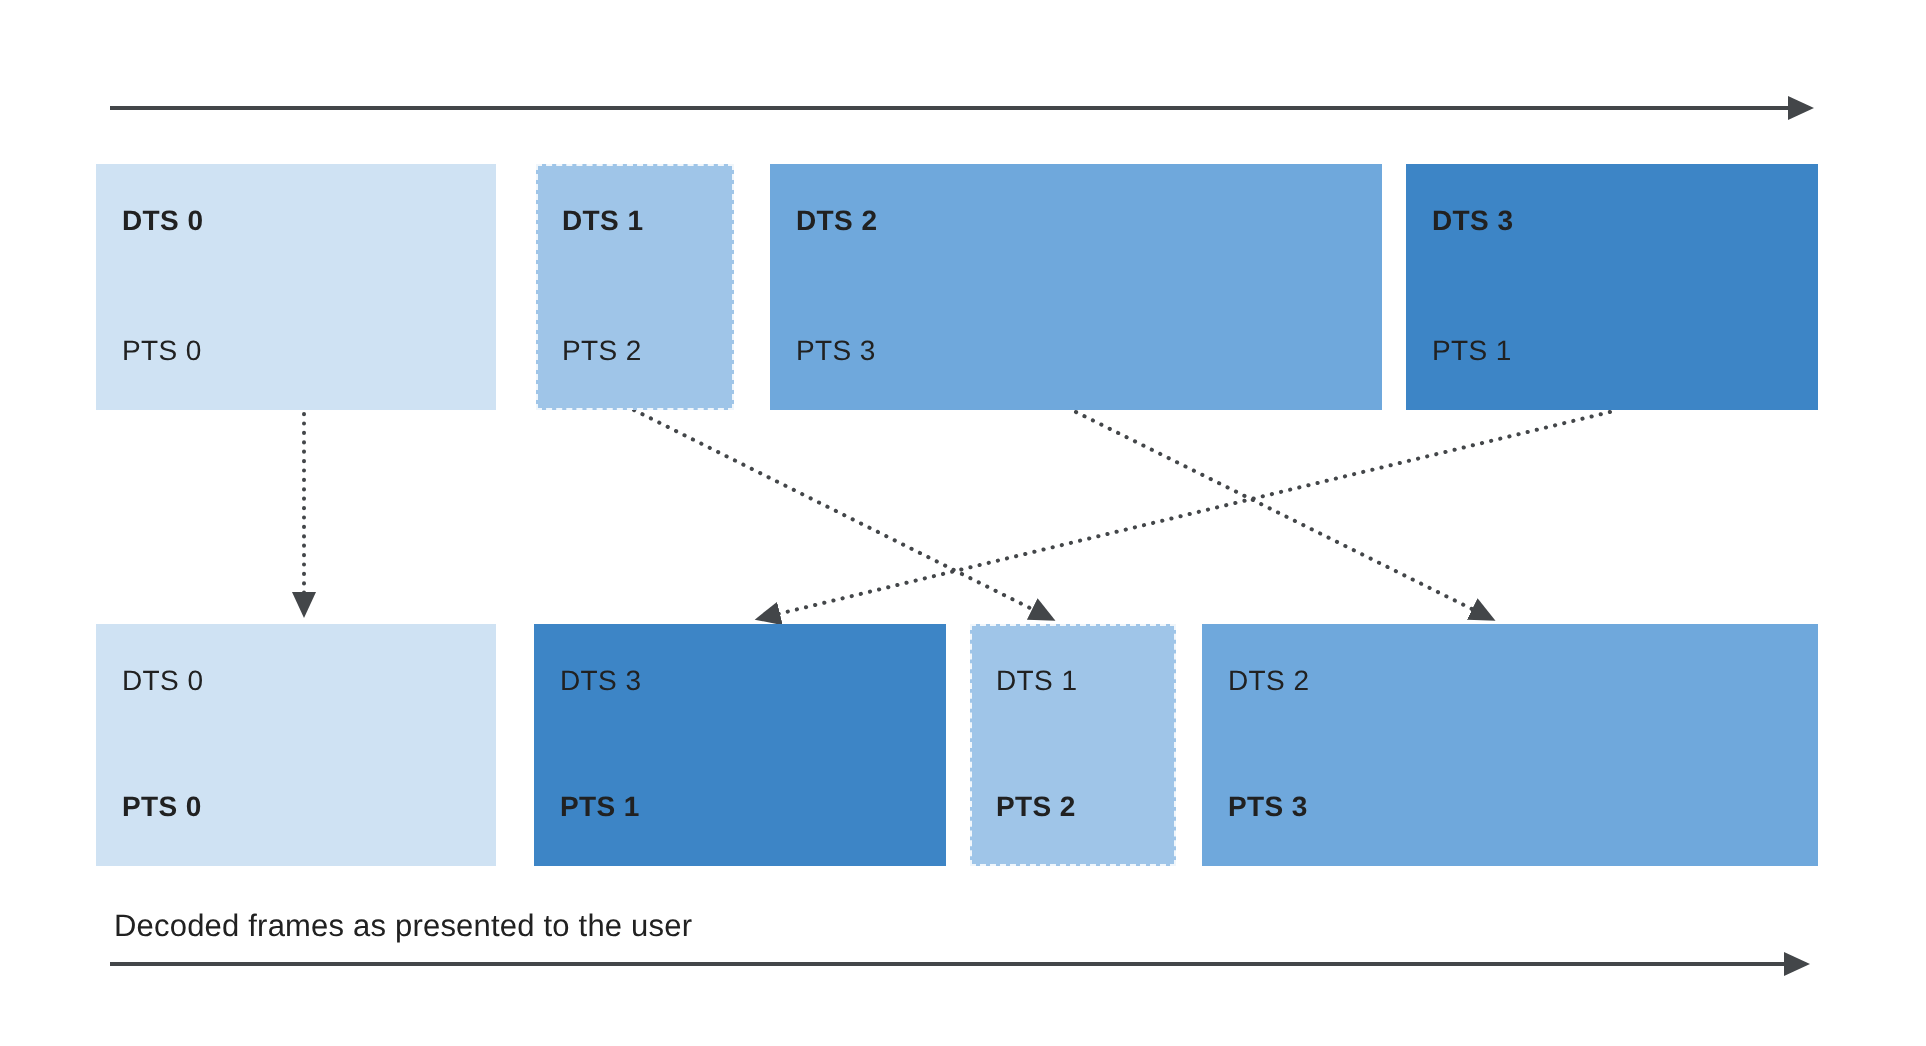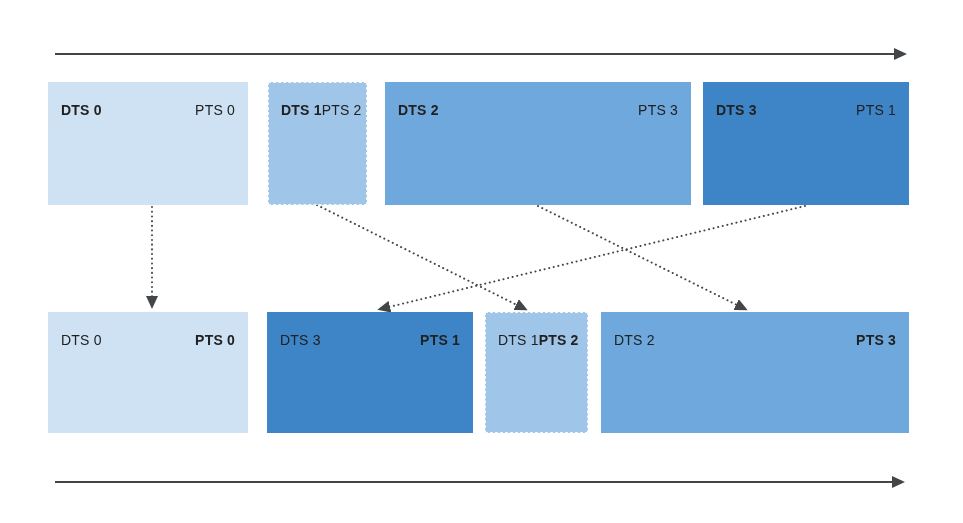--- a/index.html
+++ b/index.html
@@ -25,20 +25,21 @@
     color: var(--text, #212121);
     letter-spacing: 0.1px;
     white-space: nowrap;
   }
   .axis-label.top { top: 30px; }
   .axis-label.bottom { top: 456px; }
   .frame-box {
     position: absolute;
     box-sizing: border-box;
     display: flex;
+    flex-direction: column;
     justify-content: space-between;
     padding: 19px 12px 21px 12px;
     border: 1px solid transparent;
     font-size: 14px;
     color: var(--text, #212121);
   }
   .frame-box.dashed { border: 1px dashed rgba(255,255,255,0.85); }
   .frame-box .ts { white-space: nowrap; letter-spacing: 0.2px; }
   .row-top .dts { font-weight: 700; }
   .row-top .pts { font-weight: 400; }
@@ -62,20 +63,21 @@
     <line x1="55" y1="54" x2="895" y2="54" stroke="var(--arrow, #434649)" stroke-width="2" marker-end="url(#ah)"></line>
 
     <line x1="55" y1="482" x2="893" y2="482" stroke="var(--arrow, #434649)" stroke-width="2" marker-end="url(#ah)"></line>
 
     <line x1="152" y1="207" x2="152" y2="297" stroke="var(--arrow, #434649)" stroke-width="2" stroke-linecap="round" stroke-dasharray="0.1 4.6" marker-end="url(#ah)"></line>
     <line x1="317" y1="205" x2="517" y2="305" stroke="var(--arrow, #434649)" stroke-width="2" stroke-linecap="round" stroke-dasharray="0.1 4.6" marker-end="url(#ah)"></line>
     <line x1="538" y1="206" x2="737" y2="305" stroke="var(--arrow, #434649)" stroke-width="2" stroke-linecap="round" stroke-dasharray="0.1 4.6" marker-end="url(#ah)"></line>
     <line x1="805" y1="206" x2="389" y2="307" stroke="var(--arrow, #434649)" stroke-width="2" stroke-linecap="round" stroke-dasharray="0.1 4.6" marker-end="url(#ah)"></line>
   </svg>
 
+  <div class="axis-label bottom">Decoded frames as presented to the user</div>
 
   <div class="frame-box row-top" style="left: 48px; width: 200px; background-color: rgb(207, 226, 243);">
     <span class="ts dts">DTS 0</span>
     <span class="ts pts">PTS 0</span>
   </div>
   <div class="frame-box row-top dashed" style="left: 268px; width: 99px; background-color: rgb(159, 197, 232);">
     <span class="ts dts">DTS 1</span>
     <span class="ts pts">PTS 2</span>
   </div>
   <div class="frame-box row-top" style="left: 385px; width: 306px; background-color: rgb(111, 168, 220);">

